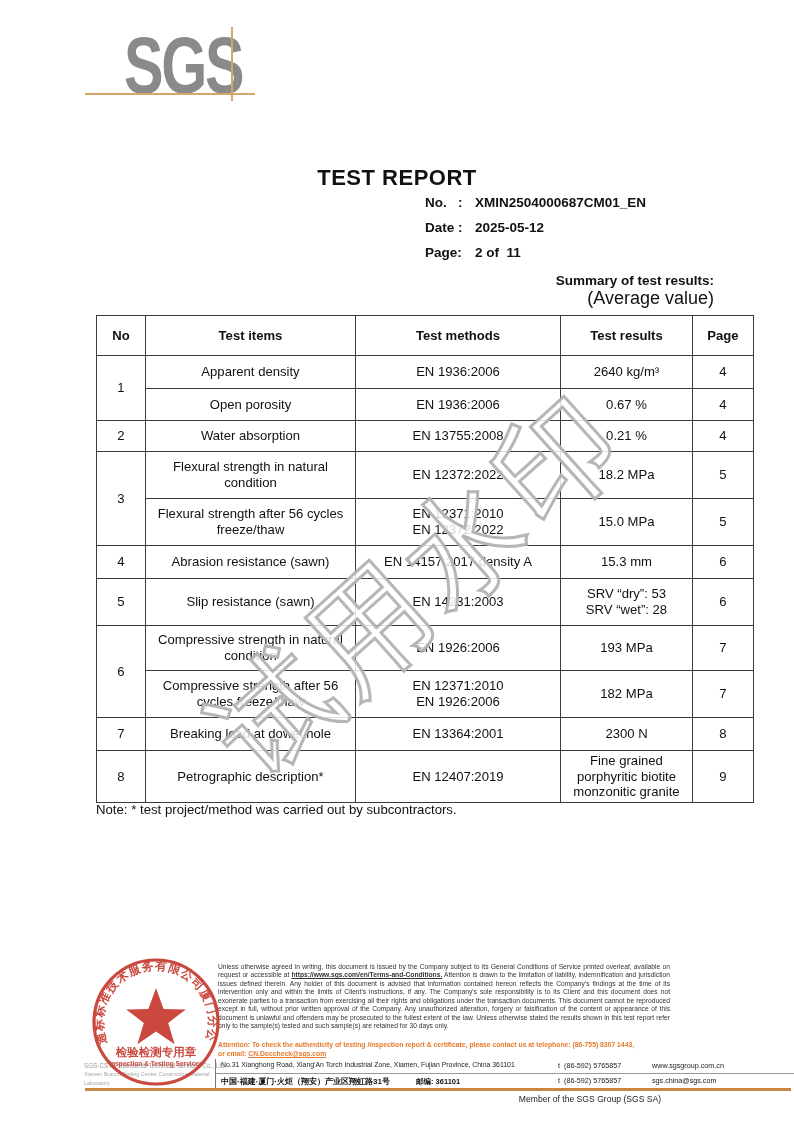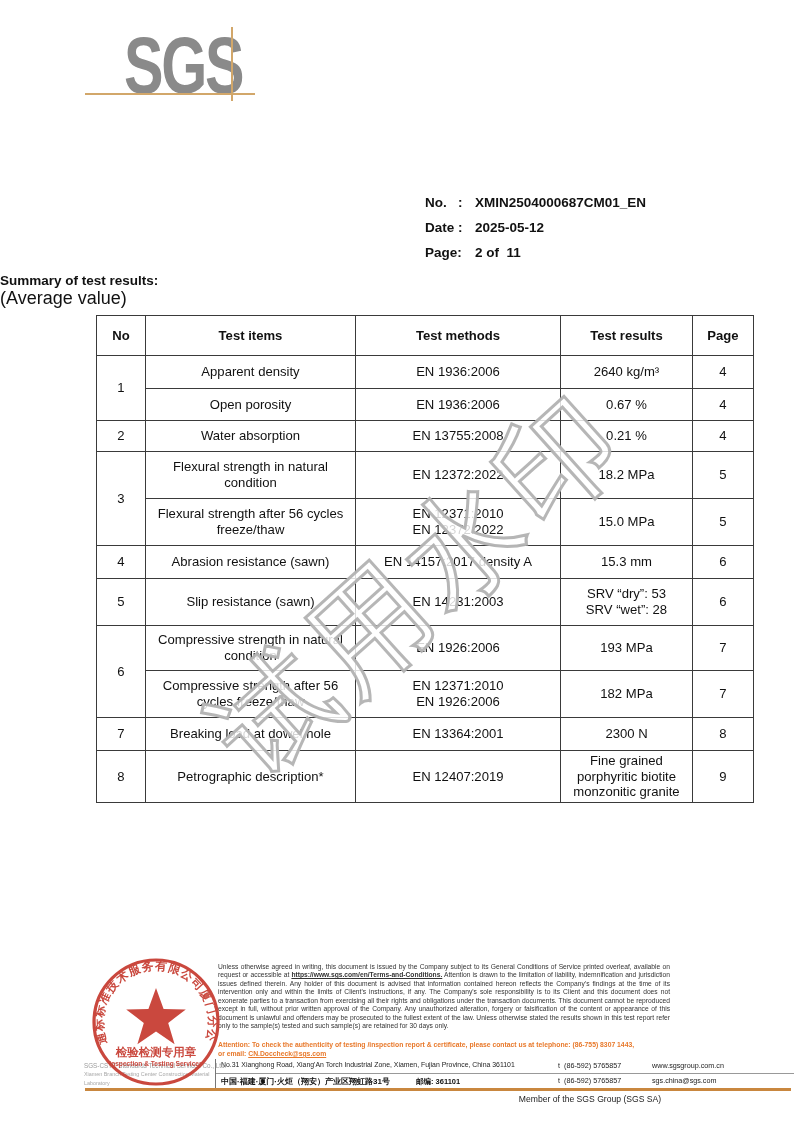--- a/index.html
+++ b/index.html
@@ -19,21 +19,21 @@
 
   
   .report-title { position:absolute; left:0; width:794px; top:165px; text-align:center;
     font-size:22px; font-weight:bold; letter-spacing:0.5px; }
   .meta { position:absolute; left:425px; top:195px; }
   .meta-line { display:flex; font-size:13.5px; font-weight:bold; margin-bottom:10px; }
   .meta-label { white-space:pre; width:50px; }
   .meta-value { white-space:pre; }
 
   
-  .summary { position:absolute; left:0; width:714px; top:273px; text-align:left; }
+  .summary { position:absolute; left:0; width:714px; top:273px; text-align:right; }
   .summary-h { font-size:13.5px; font-weight:bold; }
   .summary-s { font-size:18px; }
 
   
   table.results { position:absolute; left:96px; top:315px; width:657px;
     border-collapse:collapse; table-layout:fixed; }
   table.results th, table.results td {
     border:1.6px solid #3a3a3a; text-align:center; vertical-align:middle;
     font-size:13.1px; line-height:1.2; padding:2px 5px; word-wrap:break-word;
   }
@@ -83,20 +83,21 @@
 </style>
 </head>
 <body>
 
 <div class="page">
 
   <div class="logo-text">SGS</div>
   <div class="logo-hline"></div>
   <div class="logo-vline"></div>
 
+  <div class="report-title">TEST REPORT</div>
   <div class="meta">
     <div class="meta-line">
       <span class="meta-label">No.   :</span>
       <span class="meta-value">XMIN2504000687CM01_EN</span>
     </div>
     <div class="meta-line">
       <span class="meta-label">Date :</span>
       <span class="meta-value">2025-05-12</span>
     </div>
     <div class="meta-line">
@@ -201,20 +202,21 @@
       <td>Petrographic description*</td>
       <td class="ml">EN 12407:2019</td>
       <td class="ml">Fine grained
 porphyritic biotite
 monzonitic granite</td>
       <td>9</td>
     </tr>
   </tbody>
     </table>
 
+  <div class="note">Note: * test project/method was carried out by subcontractors.</div>
 
   <div class="watermark">试用水印</div>
 
   <div class="company-gray">
     <div class="g1">SGS-CSTC Standards Technical Services Co., Ltd.</div>
     <div class="g2">Xiamen Branch Testing Center Construction Material Laboratory</div>
   </div>
 
   <svg class="stamp" viewBox="0 0 140 140">
     <circle cx="70" cy="70" r="62" fill="none" stroke="#c63b30" stroke-width="3.2"></circle>

